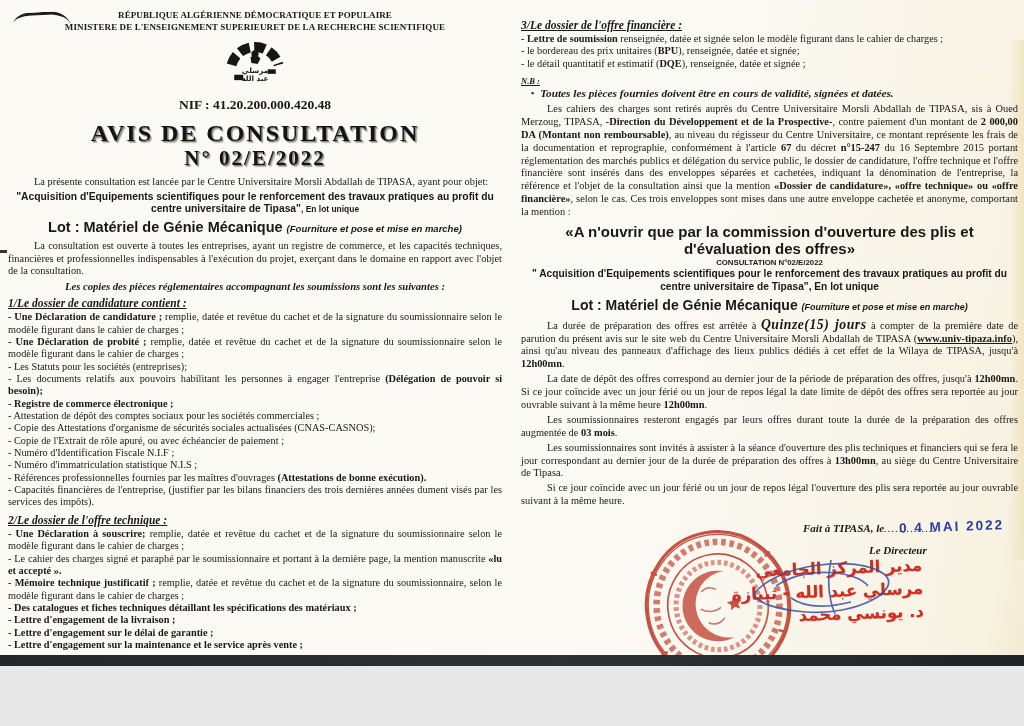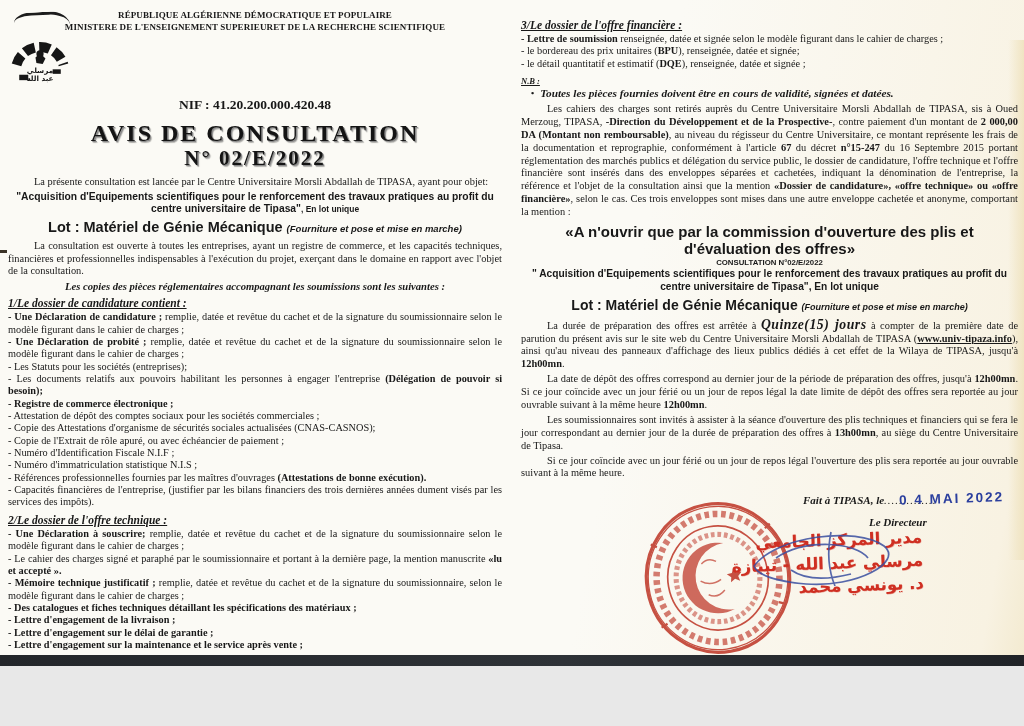--- a/index.html
+++ b/index.html
@@ -7,21 +7,21 @@
         background:linear-gradient(100deg,#fbfaf5 60%,#f8f2e2 96%,#f3ead0 100%);
         font-family:"Liberation Serif",serif;color:#181818;}
   .tint-right{position:absolute;right:0;top:40px;width:16px;height:520px;
         background:linear-gradient(to left,#f0e4c2,rgba(240,228,194,0));}
   .artifact1{position:absolute;left:14px;top:12px;width:56px;height:12px;
         border-top:3.5px solid #1c1c1c;border-radius:50% 60% 0 0/100% 160% 0 0;transform:rotate(-3deg);}
   .artifact2{position:absolute;left:0px;top:250px;width:7px;height:3px;background:#3b3327;}
   .col-left{position:absolute;left:8px;top:10px;width:494px;}
   .col-right{position:absolute;left:521px;top:14px;width:497px;}
   .hdr{ text-align:center;font-weight:700;font-size:9px;line-height:1.3;letter-spacing:.1px;}
-  .logo-wrap{text-align:left;margin:2px 0 1px 0;}
+  .logo-wrap{text-align:center;margin:2px 0 1px 0;}
   .nif{text-align:center;font-weight:700;font-size:13.5px;margin-top:2px;}
   .title{text-align:center;margin:8px 0 6px 0;font-weight:700;color:#141414;
          text-shadow:1.2px 1.2px 0 #8a8a8a,1.8px 1.8px 1px rgba(0,0,0,.3);letter-spacing:2px;}
   .title .t1{font-size:24px;line-height:1.05;}
   .title .t2{font-size:21px;line-height:1.1;}
   .body{font-size:10.4px;line-height:1.24;text-align:justify;margin:0 0 2px 0;}
   .ind{text-indent:26px;}
   .object{font-family:"Liberation Sans",sans-serif;font-weight:700;font-size:10.3px;
           line-height:1.22;text-align:center;margin:2px 8px;}
   .lot{font-family:"Liberation Sans",sans-serif;font-weight:700;font-size:14.5px;
@@ -156,20 +156,21 @@
 
     <div class="mention">
       <div class="m1">«A n'ouvrir que par la commission d'ouverture des plis et d'évaluation des offres»</div>
       <div class="m2">CONSULTATION N°02/E/2022</div>
       <div class="m3">" Acquisition d'Equipements scientifiques pour le renforcement des travaux pratiques au profit du centre universitaire de Tipasa", En lot unique</div>
       <div class="m4"><span>Lot : Matériel de Génie Mécanique </span><span class="s">(Fourniture et pose et mise en marche)</span></div>
     </div>
 
     <p class="body ind"><span>La durée de préparation des offres est arrêtée à </span><span class="b i g">Quinze(15) jours</span><span> à compter de la première date de parution du présent avis sur le site web du Centre Universitaire Morsli Abdallah de TIPASA (</span><span class="b u">www.univ-tipaza.info</span><span>), ainsi qu'au niveau des panneaux d'affichage des lieux publics dédiés à cet effet de la Wilaya de TIPASA, jusqu'à </span><span class="b">12h00mn</span><span>.</span></p>
     <p class="body ind"><span>La date de dépôt des offres correspond au dernier jour de la période de préparation des offres,  jusqu'à </span><span class="b">12h00mn</span><span>. Si ce jour coïncide avec un jour férié ou  un jour de repos légal la date limite de dépôt des offres sera reportée au jour ouvrable suivant à la même heure </span><span class="b">12h00mn</span><span>.</span></p>
+    <p class="body ind"><span>Les soumissionnaires resteront engagés par leurs offres durant toute la durée de la préparation des offres augmentée de </span><span class="b">03 mois</span><span>.</span></p>
     <p class="body ind"><span>Les soumissionnaires sont invités à assister à la séance d'ouverture des plis techniques et financiers qui se fera le jour correspondant au dernier jour de la durée de préparation des offres à </span><span class="b">13h00mn</span><span>, au siège du Centre Universitaire de Tipasa.</span></p>
     <p class="body ind"><span>Si ce jour coïncide avec un jour férié ou un jour de repos légal l'ouverture des plis sera reportée au jour ouvrable suivant à la même heure.</span></p>
 
     <div class="sig-area">
       <div class="fait-line">
         <span>Fait à TIPASA, le</span><span class="dots">..............</span><span class="date-stamp">0 4  MAI  2022</span>
       </div>
       <div class="directeur">Le Directeur</div>
 
       <svg class="round-stamp" width="158" height="164" viewBox="0 0 170 176">

